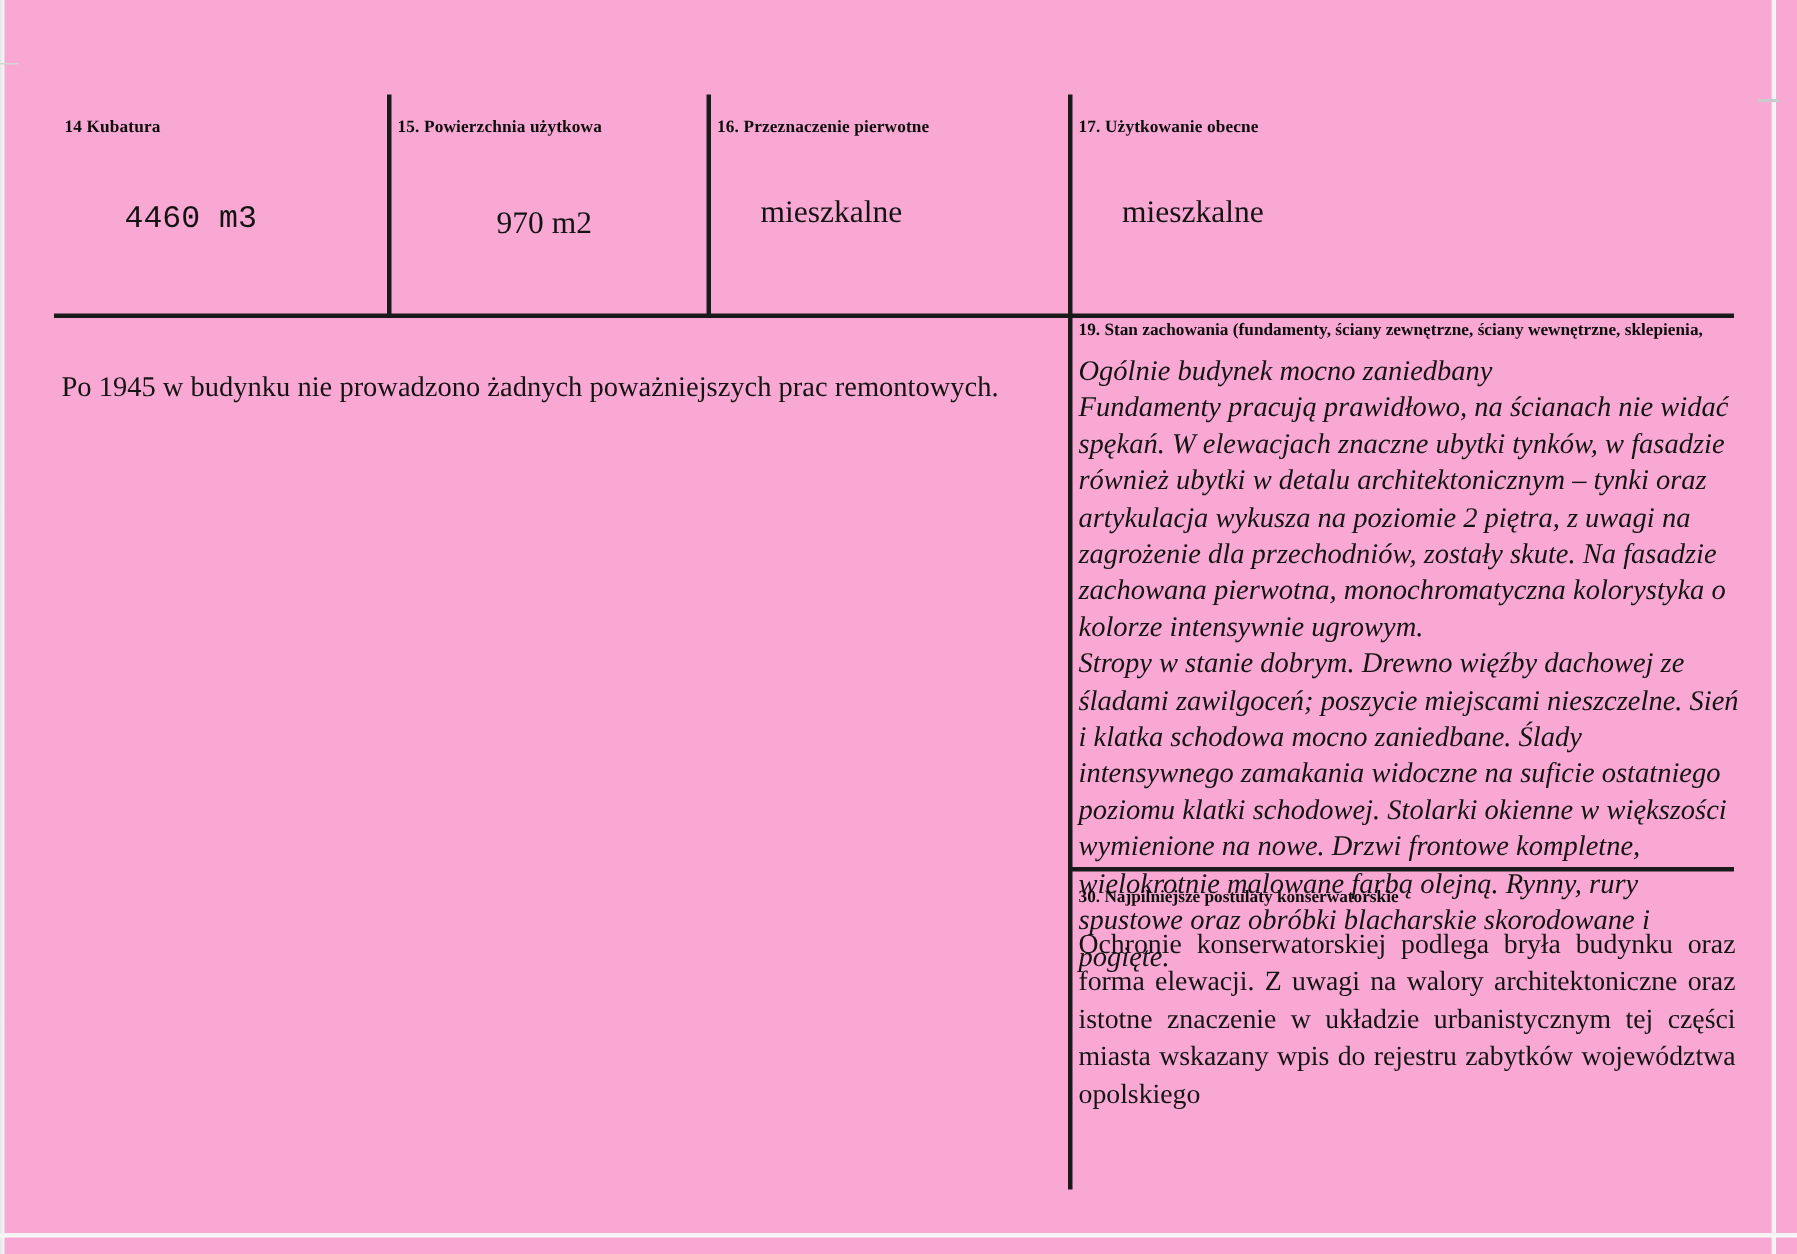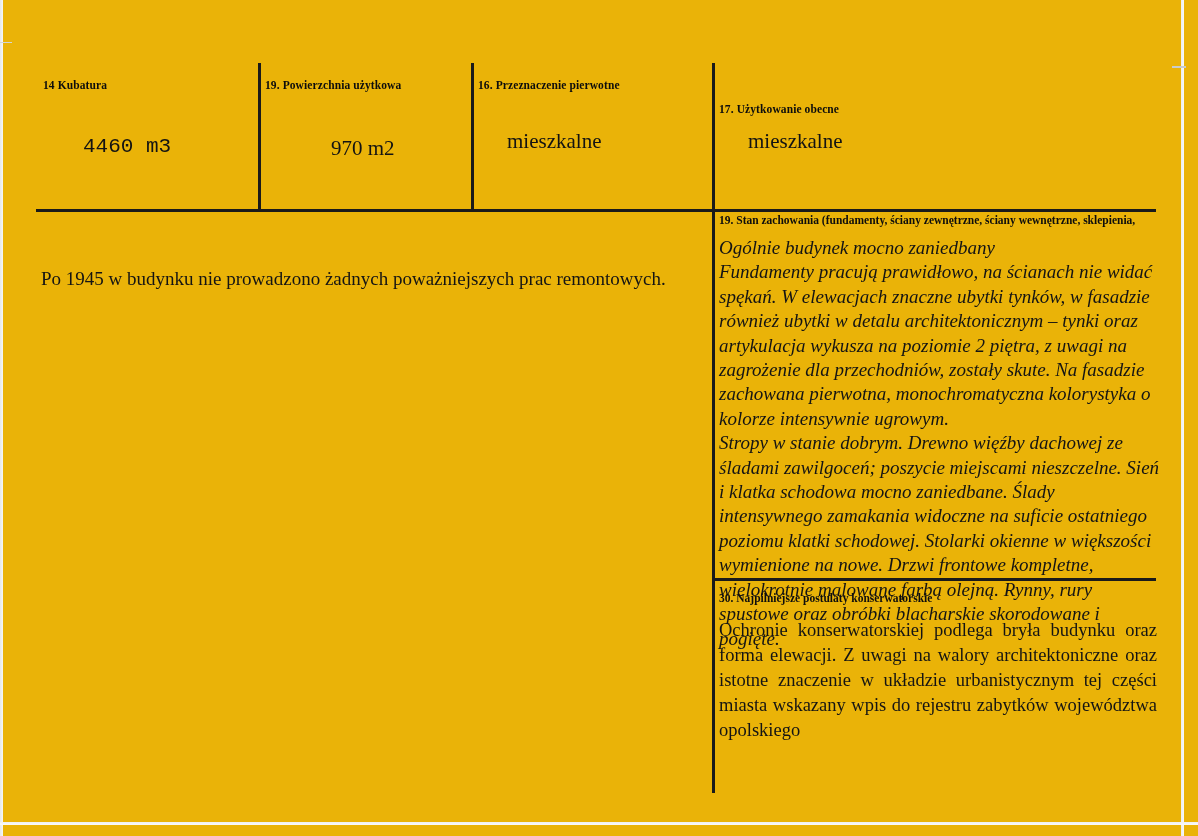--- a/index.html
+++ b/index.html
@@ -13,21 +13,21 @@
     position: relative;
     overflow: hidden;
     font-family: "Liberation Serif", serif;
     color: #111111;
     -webkit-font-smoothing: antialiased;
   }
 
   .page {
     position: absolute;
     inset: 0;
-    background: #eab308;
+    background: #f9a8d4;
   }
 
   
   .scan-edge-left {
     position: absolute;
     left: 0px; top: 0px;
     width: 3px; height: 836px;
     background: linear-gradient(to right, #e6e8e8, #f6f7f7);
   }
   .scan-edge-right {
@@ -121,34 +121,34 @@
   <div class="tick-left"></div>
   <div class="tick-right"></div>
 
   <div class="vrule" style="left:258px; top:63px;  height:149px;"></div>
   <div class="vrule" style="left:471px; top:63px;  height:149px;"></div>
   <div class="vrule" style="left:712px; top:63px;  height:730px;"></div>
 
   <div class="cell-label" style="left:43px;  top:79px;">14 Kubatura</div>
   <div class="cell-value" style="left:83px;  top:135px;font-family:Liberation Mono, monospace;">4460 m3</div>
 
-  <div class="cell-label" style="left:265px; top:79px;">19. Powierzchnia użytkowa</div>
+  <div class="cell-label" style="left:265px; top:79px;">15. Powierzchnia użytkowa</div>
   <div class="cell-value" style="left:331px; top:136px;">970 m2</div>
 
   <div class="cell-label" style="left:478px; top:79px;">16. Przeznaczenie pierwotne</div>
   <div class="cell-value" style="left:507px; top:129px;">mieszkalne</div>
 
-  <div class="cell-label" style="left:719px; top:79px;margin-top:24px;">17. Użytkowanie obecne</div>
+  <div class="cell-label" style="left:719px; top:79px;">17. Użytkowanie obecne</div>
   <div class="cell-value" style="left:748px; top:129px;">mieszkalne</div>
 
   <div class="hrule" style="left:36px;  top:209px; width:676px;"></div>
   <div class="hrule" style="left:712px; top:209px; width:444px;"></div>
 
 
-  <div class="body-text" style="left:41px; top:247px; width:640px;margin-top:20px;">Po 1945 w budynku nie prowadzono żadnych poważniejszych prac remontowych.</div>
+  <div class="body-text" style="left:41px; top:247px; width:640px;">Po 1945 w budynku nie prowadzono żadnych poważniejszych prac remontowych.</div>
 
   <div class="section-head" style="left:719px; top:213px; width:430px;">19. Stan zachowania (fundamenty, ściany zewnętrzne, ściany wewnętrzne, sklepienia,</div>
 
   <div class="body-text" style="left:719px; top:236px; width:442px; white-space:pre-line;font-style:italic;">Ogólnie budynek mocno zaniedbany
 Fundamenty pracują prawidłowo, na ścianach nie widać spękań. W elewacjach znaczne ubytki tynków, w fasadzie również ubytki w detalu architektonicznym – tynki oraz artykulacja wykusza na poziomie 2 piętra, z uwagi na zagrożenie dla przechodniów, zostały skute. Na fasadzie zachowana pierwotna, monochromatyczna kolorystyka o kolorze intensywnie ugrowym.
 Stropy  w stanie dobrym. Drewno więźby dachowej ze śladami zawilgoceń; poszycie miejscami nieszczelne.  Sień i klatka schodowa mocno zaniedbane. Ślady intensywnego zamakania widoczne na suficie ostatniego poziomu klatki schodowej. Stolarki okienne w większości wymienione na nowe. Drzwi frontowe kompletne, wielokrotnie malowane farbą olejną. Rynny, rury spustowe oraz obróbki blacharskie skorodowane i pogięte.</div>
 
   <div class="hrule" style="left:712px; top:578px; width:444px;"></div>
 
   <div class="section-head" style="left:719px; top:591px; width:430px;">30. Najpilniejsze postulaty konserwatorskie</div>

